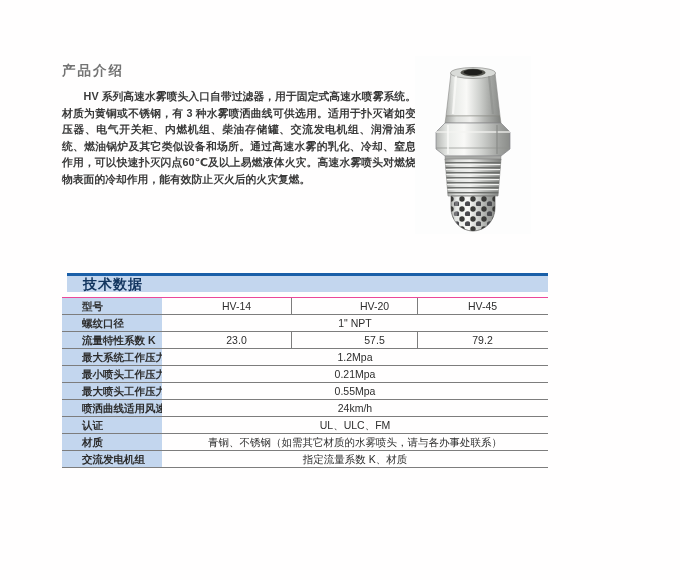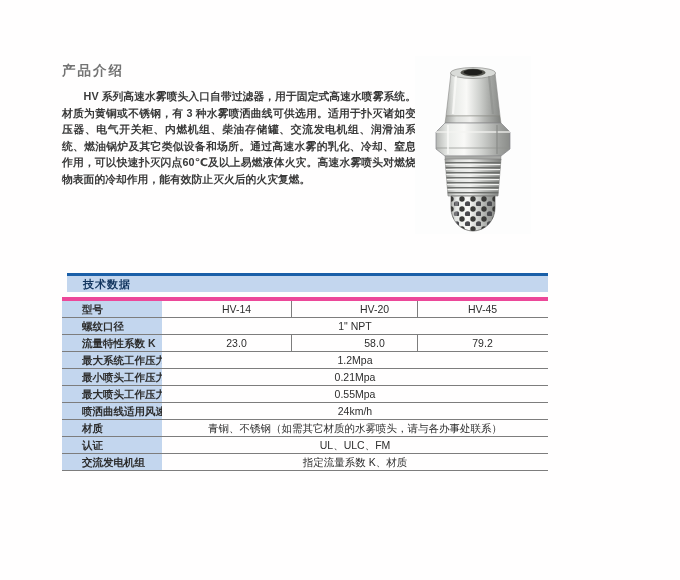--- a/index.html
+++ b/index.html
@@ -33,25 +33,25 @@
 
   
   .tbl-header{
     position:absolute;left:67px;top:273px;width:481px;height:16px;
     background:#c3d6ee;
     border-top:3px solid #1a5fa8;
     box-sizing:content-box;
   }
   .tbl-header span{
     display:block;padding-left:16px;line-height:16px;
-    font-size:11px;font-weight:bold;color:#12355f;letter-spacing:1px;
+    font-size:14px;font-weight:bold;color:#12355f;letter-spacing:1px;
   }
   .tbl{
     position:absolute;left:62px;top:297px;width:486px;
-    border-top:4px solid #ec4899;
+    border-top:1px solid #ec4899;
     font-size:10.5px;
   }
   .t-row{
     display:flex;height:16px;line-height:16px;
     border-bottom:1px solid #7d7d7d;
     box-sizing:content-box;
   }
   .t-label{
     width:100px;flex:0 0 100px;background:#c3d6ee;
     font-weight:bold;color:#2d2d2d;
@@ -166,46 +166,46 @@
         <div class="t-cell c2">HV-20</div>
         <div class="t-cell c3">HV-45</div>
       </div>
       <div class="t-row">
         <div class="t-label">螺纹口径</div>
         <div class="t-cell cspan">1" NPT</div>
       </div>
       <div class="t-row">
         <div class="t-label">流量特性系数 K</div>
         <div class="t-cell c1">23.0</div>
-        <div class="t-cell c2">58.0</div>
+        <div class="t-cell c2">57.5</div>
         <div class="t-cell c3">79.2</div>
       </div>
       <div class="t-row">
         <div class="t-label">最大系统工作压力</div>
         <div class="t-cell cspan">1.2Mpa</div>
       </div>
       <div class="t-row">
         <div class="t-label">最小喷头工作压力</div>
         <div class="t-cell cspan">0.21Mpa</div>
       </div>
       <div class="t-row">
         <div class="t-label">最大喷头工作压力</div>
         <div class="t-cell cspan">0.55Mpa</div>
       </div>
       <div class="t-row">
         <div class="t-label">喷洒曲线适用风速</div>
         <div class="t-cell cspan">24km/h</div>
       </div>
       <div class="t-row">
+        <div class="t-label">认证</div>
+        <div class="t-cell cspan">UL、ULC、FM</div>
+      </div>
+      <div class="t-row">
         <div class="t-label">材质</div>
         <div class="t-cell cspan">青铜、不锈钢（如需其它材质的水雾喷头，请与各办事处联系）</div>
       </div>
       <div class="t-row">
-        <div class="t-label">认证</div>
-        <div class="t-cell cspan">UL、ULC、FM</div>
-      </div>
-      <div class="t-row">
         <div class="t-label">交流发电机组</div>
         <div class="t-cell cspan">指定流量系数 K、材质</div>
       </div>
     </div>
 
 </div>
 
 </body></html>

